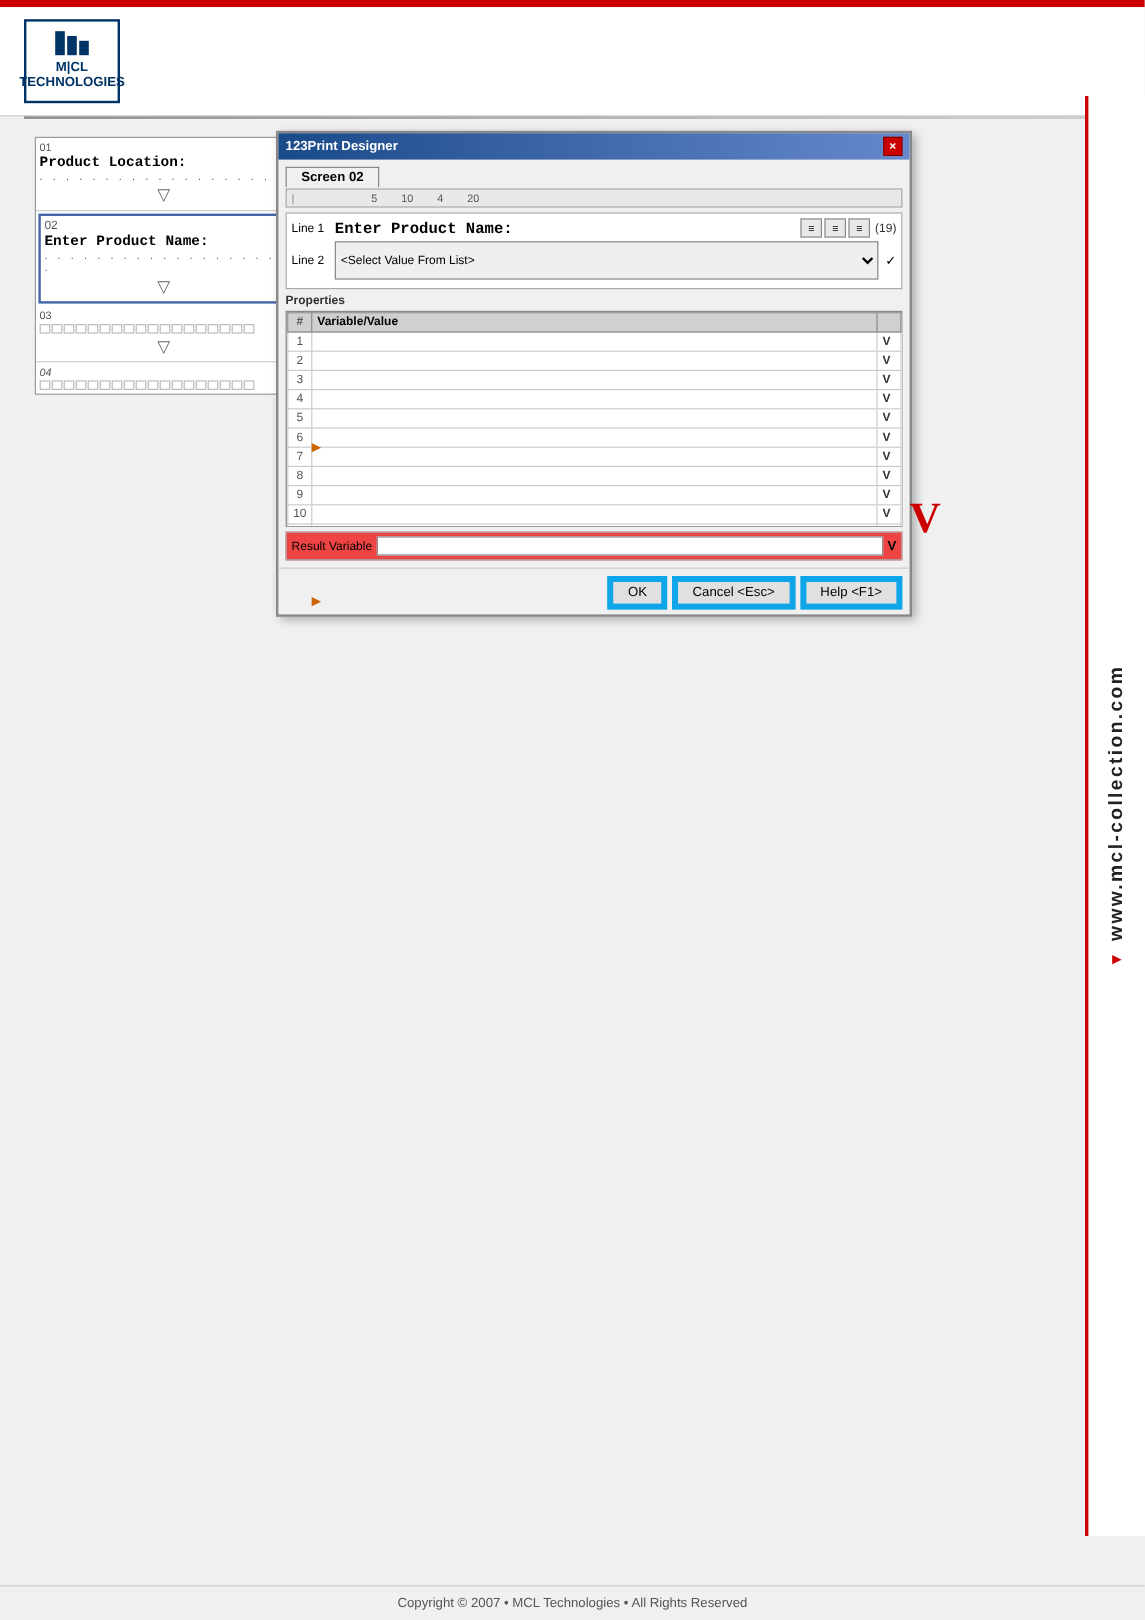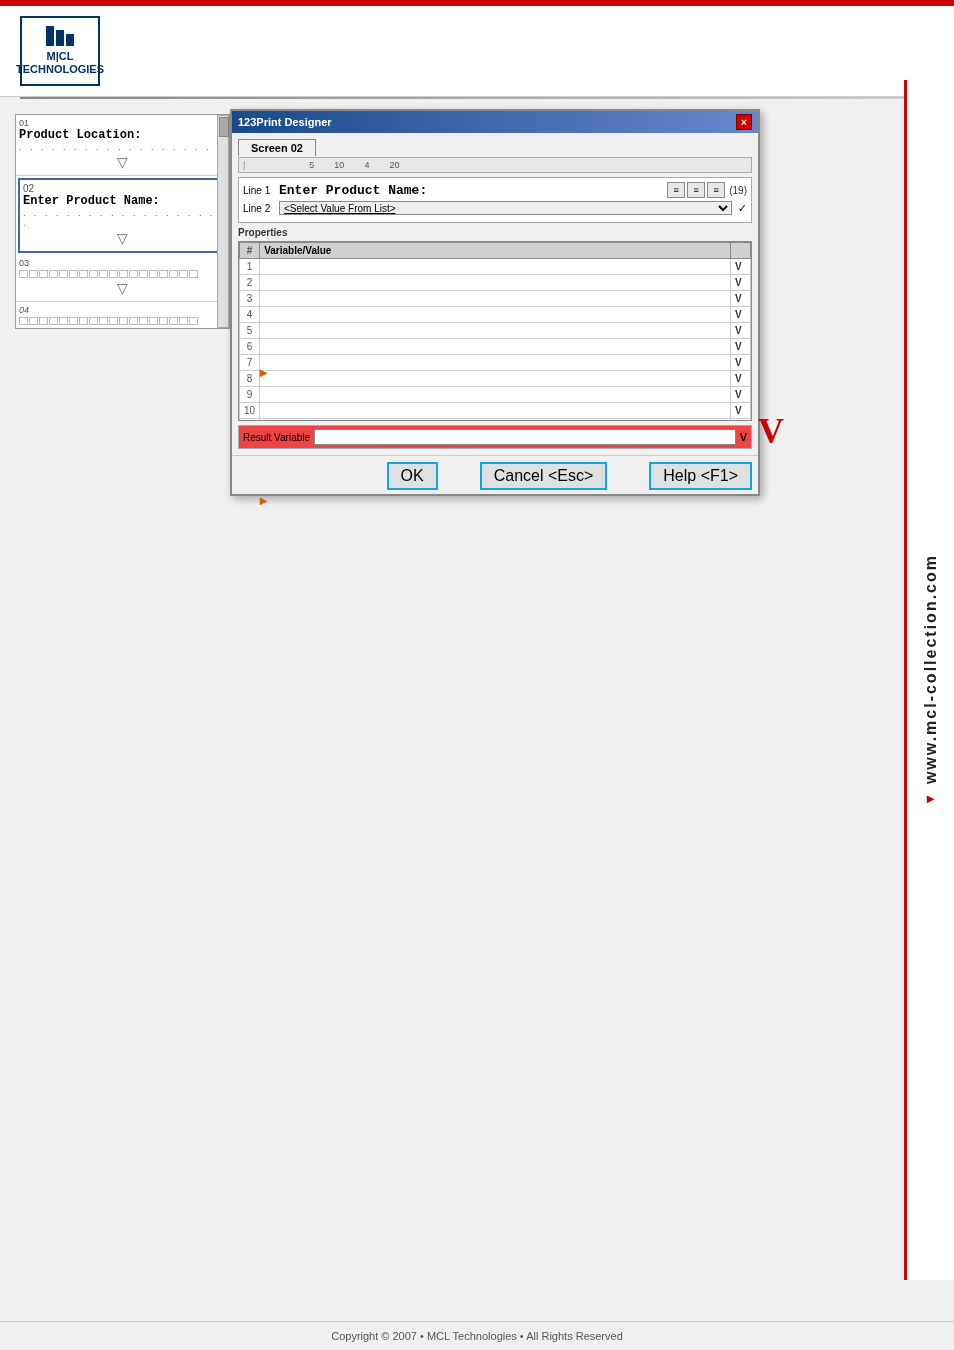--- a/index.html
+++ b/index.html
@@ -185,23 +185,22 @@
     }
 
     .line-counter {
       font-size: 10px;
       color: #333;
     }
 
     .line2-select {
       flex: 1;
       font-size: 10px;
-      height: 14px;
-      border: 1px solid #888;
-      text-decoration: underline;
+      height: 32px;
+      border: 1px solid #888;
     }
 
     
     .properties-label {
       font-size: 10px;
       font-weight: bold;
       margin-bottom: 3px;
       color: #333;
     }
 
@@ -276,25 +275,24 @@
     .dialog-buttons {
       display: flex;
       justify-content: flex-end;
       gap: 4px;
       padding: 6px 6px 4px;
       border-top: 1px solid #ccc;
     }
 
     .dlg-btn {
       padding: 3px 12px;
-      border: 2px solid #0ea5e9;
+      border: 5px solid #0ea5e9;
       background: #e0e0e0;
-      font-size: 16px;
+      font-size: 11px;
       cursor: pointer;
-      margin-left: 38px;
     }
 
     
     .arrow-bullet {
       color: #cc6600;
       font-size: 14px;
       font-weight: bold;
     }
 
     
@@ -356,21 +354,21 @@
       <div class="logo-bar" style="height:20px;"></div>
       <div class="logo-bar" style="height:16px; margin-top:4px;"></div>
       <div class="logo-bar" style="height:12px; margin-top:8px;"></div>
     </div>
     <div class="logo-text">M|CL<br>TECHNOLOGIES</div>
   </div>
 </div>
 
 <div class="divider-line"></div>
 
-<div style="display: flex; padding: 15px 60px 15px 15px; gap: 15px; position: relative;">
+<div style="display: flex; padding: 15px 60px 15px 29px; gap: 15px; position: relative;">
 
   <div class="left-panel-scroll">
 
     <div style="padding: 3px; border-bottom: 1px solid #ccc; position: relative;">
       <div style="font-size:9px; color:#555;">01</div>
       <div style="font-family: 'Courier New', monospace; font-size:12px; font-weight:bold;">Product Location:</div>
       <div style="font-size:9px; letter-spacing:3px; color:#555;">. . . . . . . . . . . . . . . . . . .</div>
       <div style="text-align:center; color:#666; font-size:14px; margin:2px 0;">▽</div>
     </div>
 

